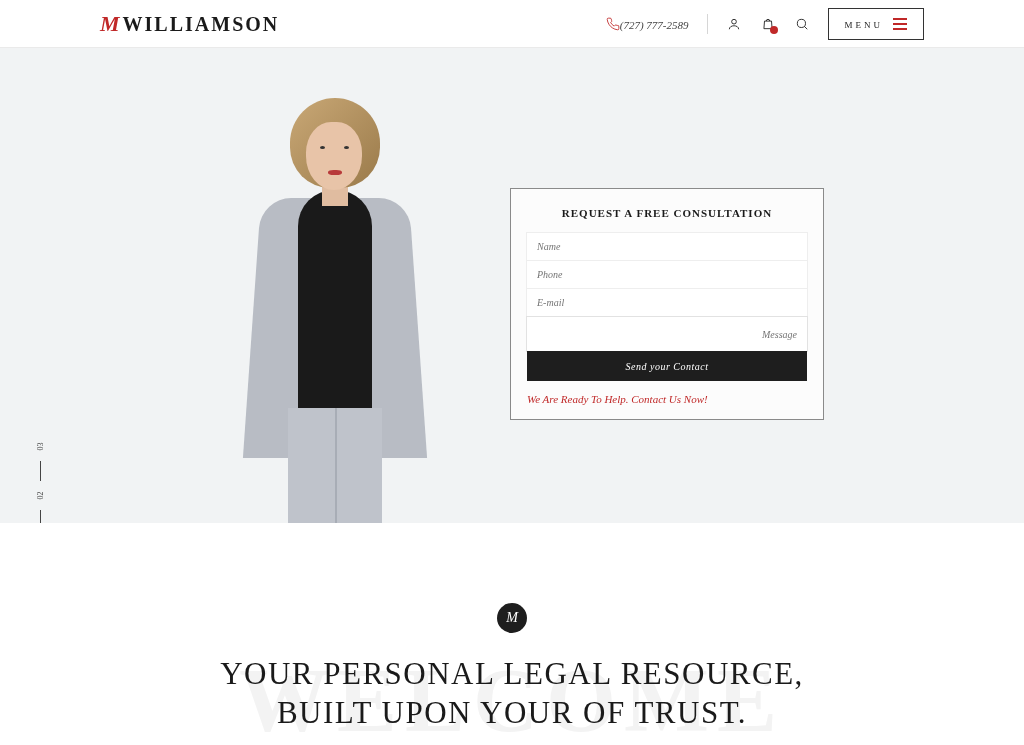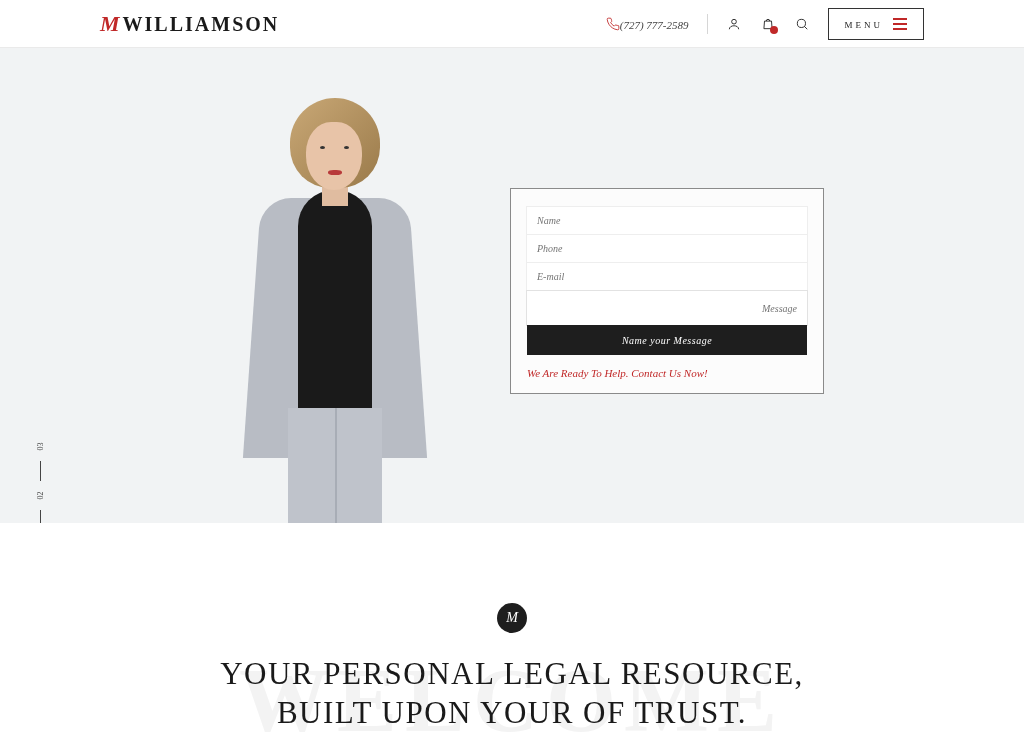--- a/index.html
+++ b/index.html
@@ -120,25 +120,26 @@
 
   <div class="pager">
     <span class="pager-num">03</span>
     <span class="pager-line"></span>
     <span class="pager-num">02</span>
     <span class="pager-line"></span>
 
   </div>
 
   <div class="form-card">
+    <div class="form-title">REQUEST A FREE CONSULTATION</div>
     <input class="field" placeholder="Name" style="">
     <input class="field" placeholder="Phone" style="">
     <input class="field" placeholder="E-mail" style="">
     <input class="field msg" placeholder="Message" style="">
-    <button class="submit">Name your Message</button>
+    <button class="submit">Send your Contact</button>
     <div class="form-note">We Are Ready To Help. Contact Us Now!</div>
   </div>
 </div>
 
 <div class="welcome">
   <div class="badge">M</div>
   <div class="bg-word">WELCOME</div>
   <div class="headline">
     <span>YOUR PERSONAL LEGAL RESOURCE,</span><br>
     <span>BUILT UPON YOUR OF TRUST.</span>

